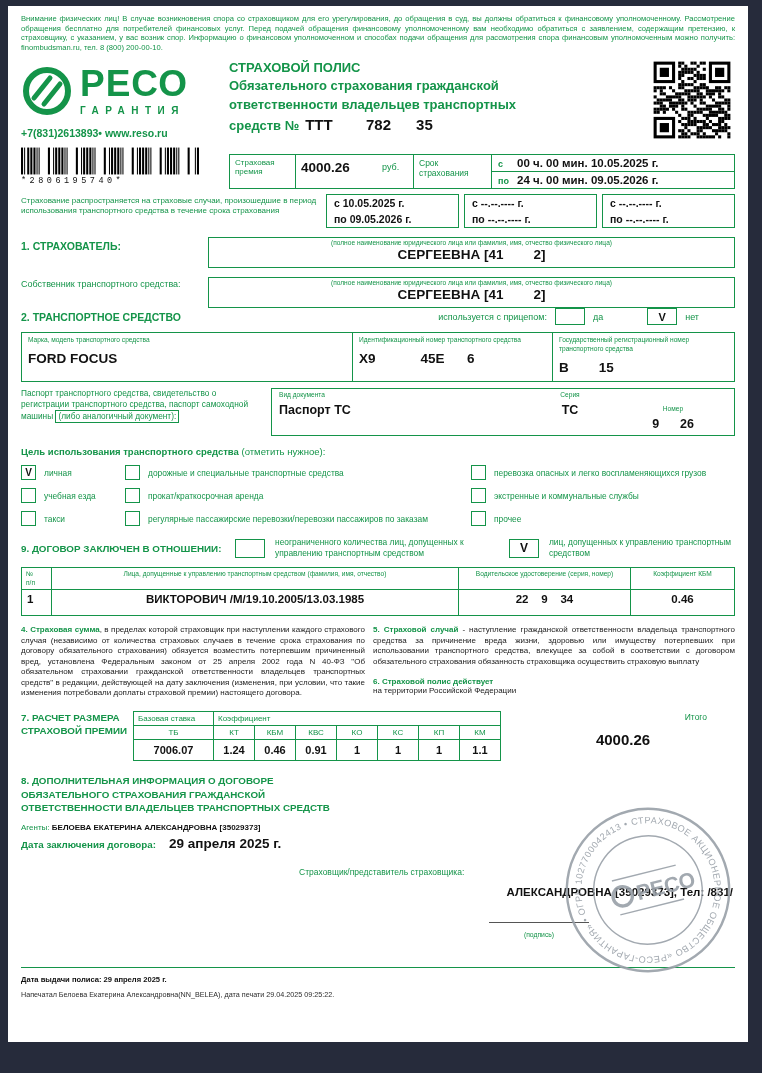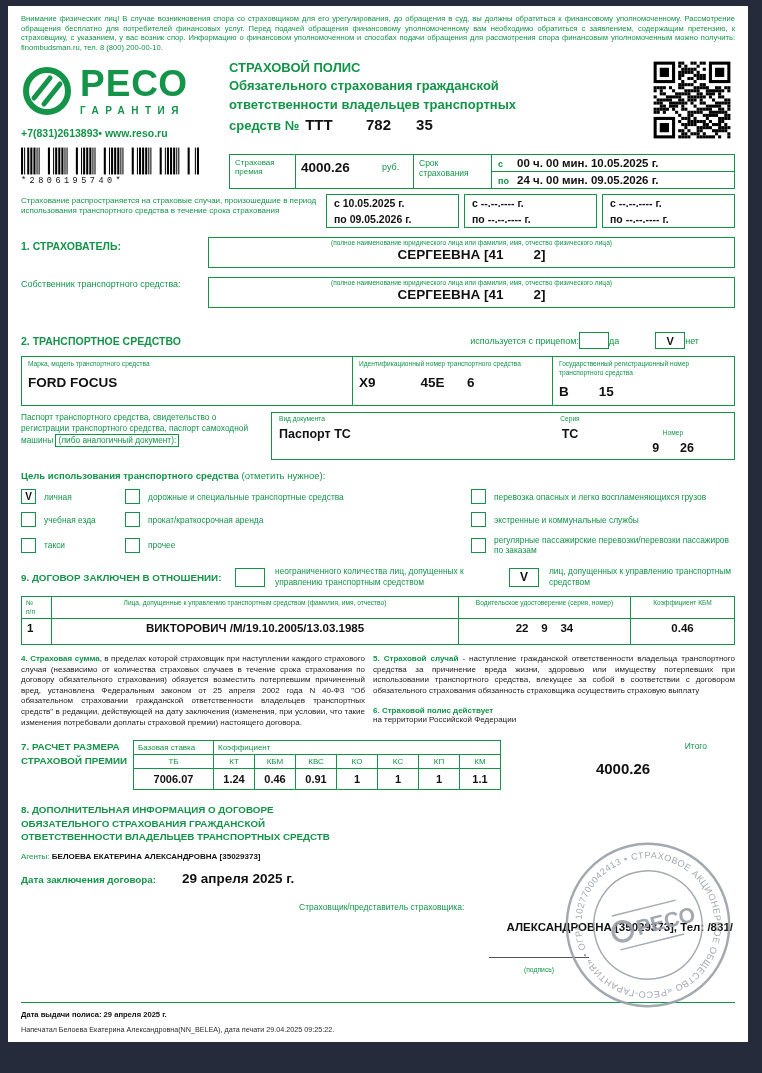--- a/index.html
+++ b/index.html
@@ -41,21 +41,21 @@
   .cov-label { width:300px; flex:none; font-size:8px; color:var(--g); line-height:1.25; padding-top:2px; }
   .cov-box { flex:1; border:1px solid var(--g); padding:0 7px; font-size:10.5px; font-weight:bold; line-height:1.55; }
   
   .row1 { display:flex; margin-top:9px; gap:7px; }
   .sec-label { width:180px; flex:none; color:var(--g); font-weight:bold; font-size:10.5px; padding-top:3px; }
   .sec-label2 { width:180px; flex:none; color:var(--g); font-size:9px; line-height:1.3; padding-top:2px; }
   .name-box { flex:1; border:1px solid var(--g); padding:1px 4px 5px; text-align:center; }
   .hint { font-size:6.6px; color:var(--g); }
   .name-val { font-size:13.5px; font-weight:bold; margin-top:1px; }
   
-  .ts-row { display:flex; align-items:center; margin-top:24px; gap:0; }
+  .ts-row { display:flex; align-items:center; margin-top:0; gap:8px; }
   .ts-title { color:var(--g); font-weight:bold; font-size:10.5px; }
   .trailer { color:var(--g); font-size:9px; margin-left:auto; }
   .chkw { width:30px; height:17px; border:1px solid var(--g); display:inline-flex; align-items:center; justify-content:center; font-weight:bold; font-size:11px; flex:none; }
   .chklab { color:var(--g); font-size:9px; margin-right:36px; }
   .veh { display:flex; border:1px solid var(--g); margin-top:7px; }
   .veh-cell { padding:3px 6px 6px; }
   .veh-cell + .veh-cell { border-left:1px solid var(--g); }
   .veh-c1 { width:330px; } .veh-c2 { width:200px; } .veh-c3 { flex:1; }
   .flabel { font-size:6.6px; color:var(--g); line-height:1.3; }
   .fval { font-size:13.5px; font-weight:bold; margin-top:6px; }
@@ -107,21 +107,21 @@
   .calc-total { flex:1; padding-left:10px; }
   .calc-total .lab { color:var(--g); font-size:8.5px; text-align:right; padding-right:28px; padding-top:1px; }
   .calc-total .val { font-size:15px; font-weight:bold; text-align:center; margin-top:9px; }
   
   .s8 { margin-top:13px; }
   .s8-title { width:310px; color:var(--g); font-weight:bold; font-size:9.8px; line-height:1.4; }
   .agents { margin-top:8px; font-size:8px; }
   .agents .al { color:var(--g); }
   .agents .av { font-weight:bold; }
   
-  .daterow { display:flex; align-items:baseline; gap:26px; margin-top:10px; }
+  .daterow { display:flex; align-items:baseline; gap:13px; margin-top:4px; }
   .daterow .dl { color:var(--g); font-weight:bold; font-size:9.8px; }
   .daterow .dv { font-size:13.5px; font-weight:bold; }
   .sign { position:relative; margin-top:16px; height:92px; }
   .sign-label { margin-left:278px; color:var(--g); font-size:8.5px; }
   .sign-name { margin-left:300px; text-align:right; margin-top:9px; font-weight:bold; font-size:11.5px; padding-right:2px; }
   .sig-line { width:100px; margin-left:468px; margin-top:24px; border-top:1px solid #555; text-align:center; }
   .sig-line span { font-size:6.8px; color:var(--g); }
   .stamp { position:absolute; right:0px; top:-64px; width:174px; height:174px; opacity:0.9; }
   
   .rule { border-top:1.5px solid var(--g); margin-top:8px; }
@@ -602,25 +602,25 @@
       <div class="pitem">
           <div class="chk"></div>
           <div class="plabel">экстренные и коммунальные службы</div>
         </div>
       <div class="pitem">
           <div class="chk"></div>
           <div class="plabel">такси</div>
         </div>
       <div class="pitem">
           <div class="chk"></div>
+          <div class="plabel">регулярные пассажирские перевозки/перевозки пассажиров по заказам</div>
+        </div>
+      <div class="pitem">
+          <div class="chk"></div>
           <div class="plabel">прочее</div>
-        </div>
-      <div class="pitem">
-          <div class="chk"></div>
-          <div class="plabel">регулярные пассажирские перевозки/перевозки пассажиров по заказам</div>
         </div>
     </div>
   </div>
 
   <div class="s3">
     <div class="s3-title">9. ДОГОВОР ЗАКЛЮЧЕН В ОТНОШЕНИИ:</div>
     <div class="chkb"></div>
     <div class="s3-lab l1">неограниченного количества лиц, допущенных к управлению транспортным средством</div>
     <div class="chkb">V</div>
     <div class="s3-lab l2">лиц, допущенных к управлению транспортным средством</div>

